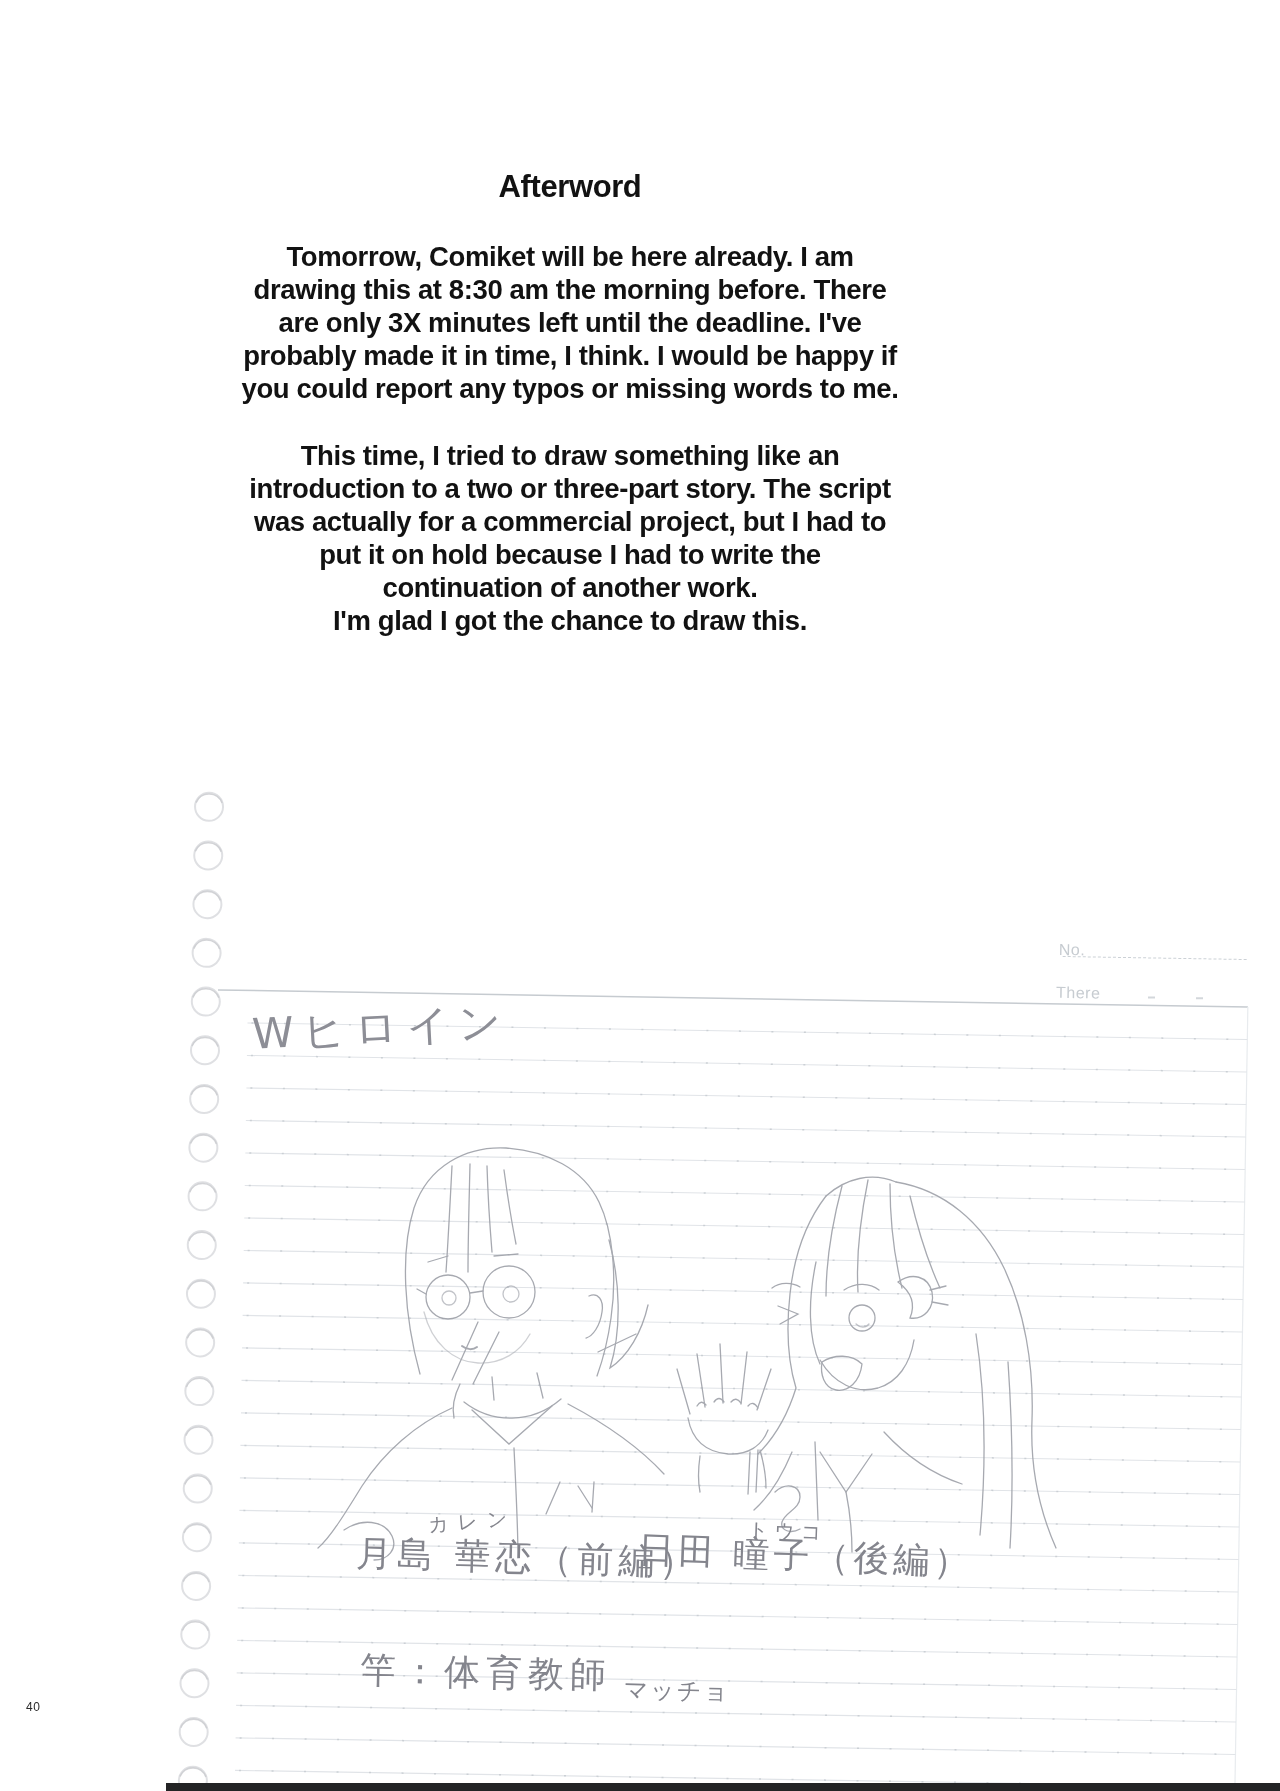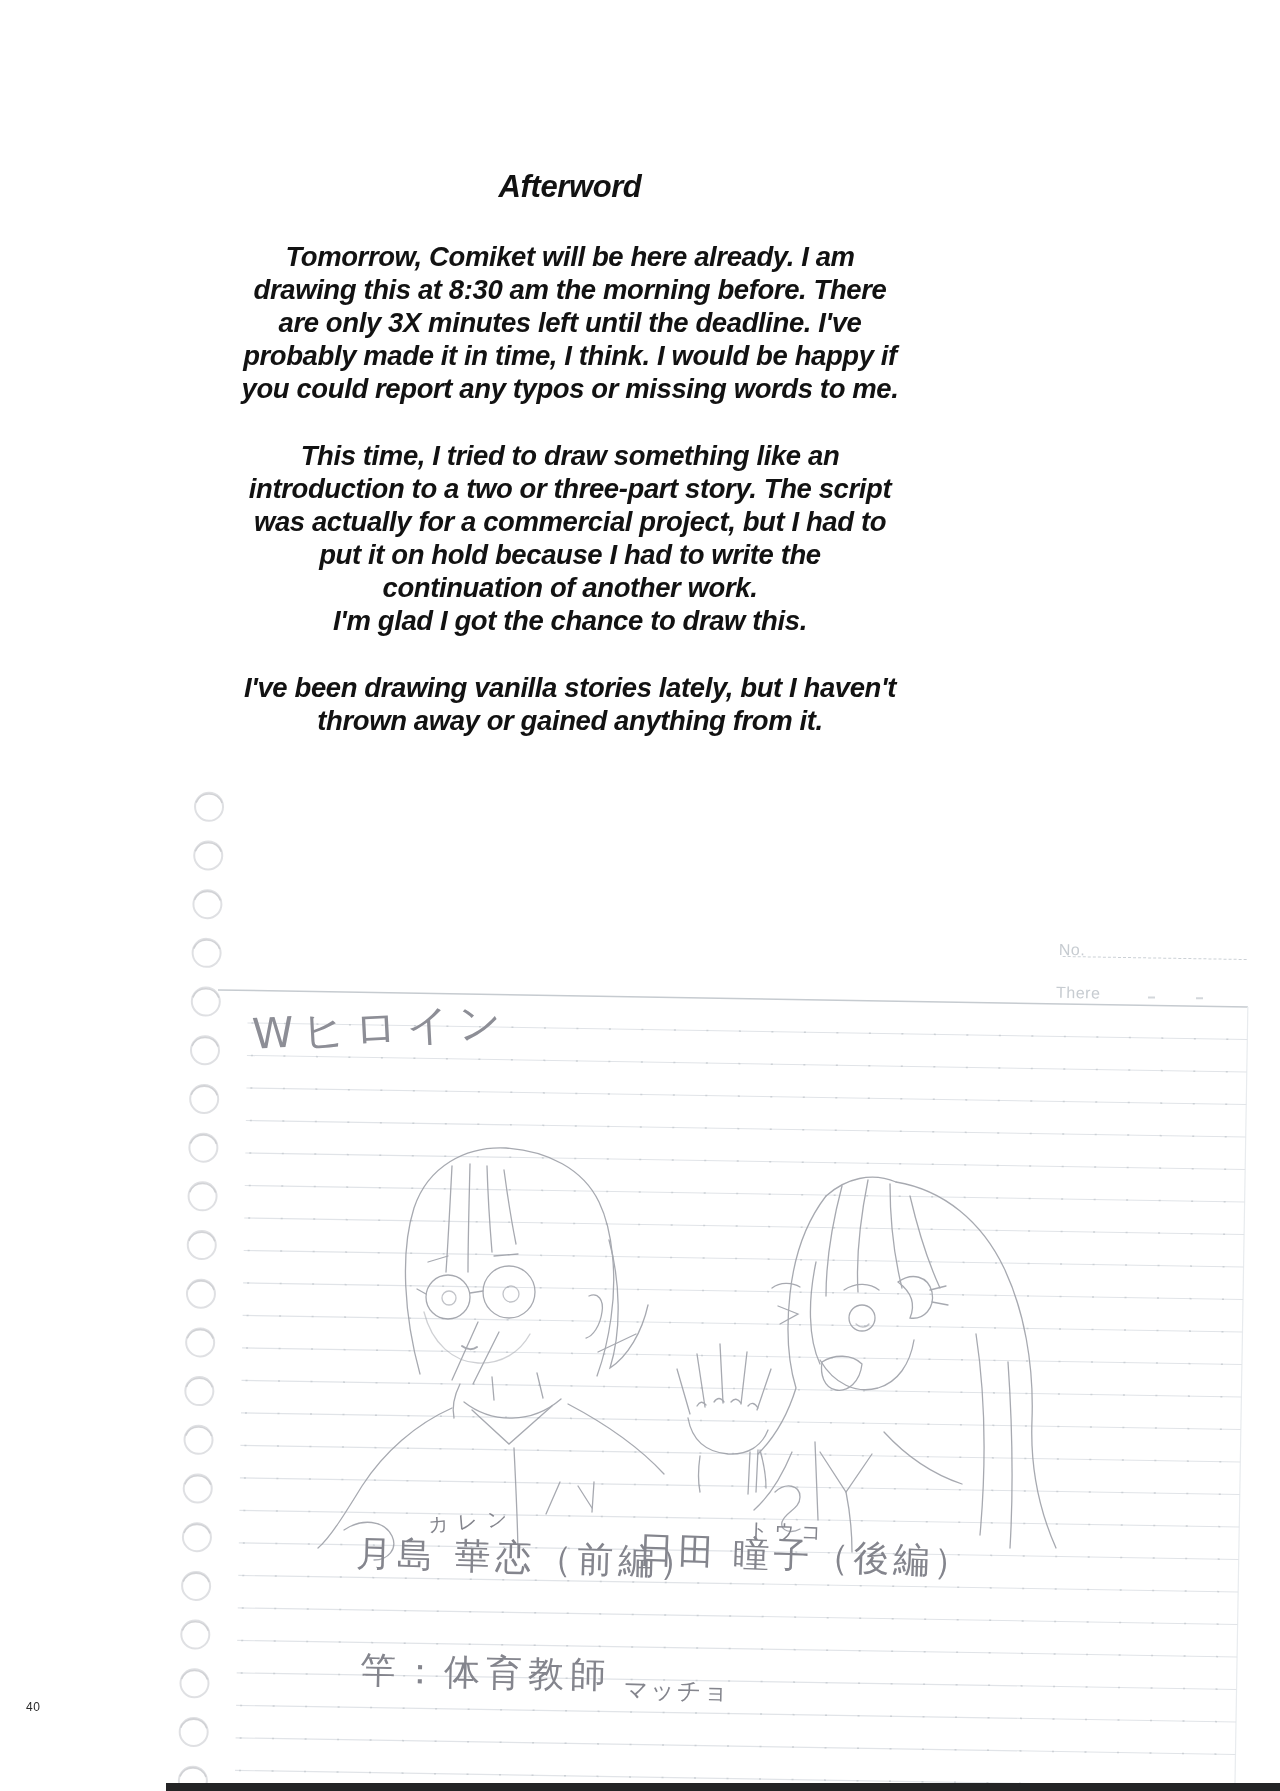--- a/index.html
+++ b/index.html
@@ -9,21 +9,20 @@
     background:#ffffff;
     overflow:hidden;
     font-family:"Liberation Sans",sans-serif;
   }
   
   .afterword{
     position:absolute;
     left:218px;top:168px;width:704px;
     text-align:center;
     color:#121212;
-    font-style:italic;
   }
   .afterword h1{
     margin:0;
     font-size:31px;line-height:38px;
     font-weight:700;letter-spacing:-0.4px;
   }
   .afterword p{
     margin:34px 0 0 0;
     font-size:27.5px;line-height:33px;
     font-weight:700;letter-spacing:-0.4px;
@@ -83,22 +82,20 @@
 drawing this at 8:30 am the morning before. There
 are only 3X minutes left until the deadline. I've
 probably made it in time, I think. I would be happy if
 you could report any typos or missing words to me.</p>
     <p>This time, I tried to draw something like an
 introduction to a two or three-part story. The script
 was actually for a commercial project, but I had to
 put it on hold because I had to write the
 continuation of another work.
 I'm glad I got the chance to draw this.</p>
-    <p>I've been drawing vanilla stories lately, but I haven't
-thrown away or gained anything from it.</p>
   </div>
 
   <div class="paper-rotated">
     <svg id="paper-svg" class="paper-svg" width="1280" height="1791" viewBox="0 0 1280 1791">
         <line x1="218" y1="990" x2="1248" y2="990" stroke="#c6cbd0" stroke-width="1.5"></line>
         <line x1="1248" y1="990" x2="1248" y2="1791" stroke="#e8ebee" stroke-width="1.2"></line>
         <line x1="248" y1="1022.5" x2="1248" y2="1022.5" stroke="#e1e4e8" stroke-width="1.1"></line>
         <line x1="252" y1="1022.5" x2="1248" y2="1022.5" stroke="#c9ced3" stroke-width="1.5" stroke-dasharray="2 30.5" opacity="0.9"></line>
         <line x1="248" y1="1055" x2="1248" y2="1055" stroke="#e1e4e8" stroke-width="1.1"></line>
         <line x1="252" y1="1055" x2="1248" y2="1055" stroke="#c9ced3" stroke-width="1.5" stroke-dasharray="2 30.5" opacity="0.9"></line>

